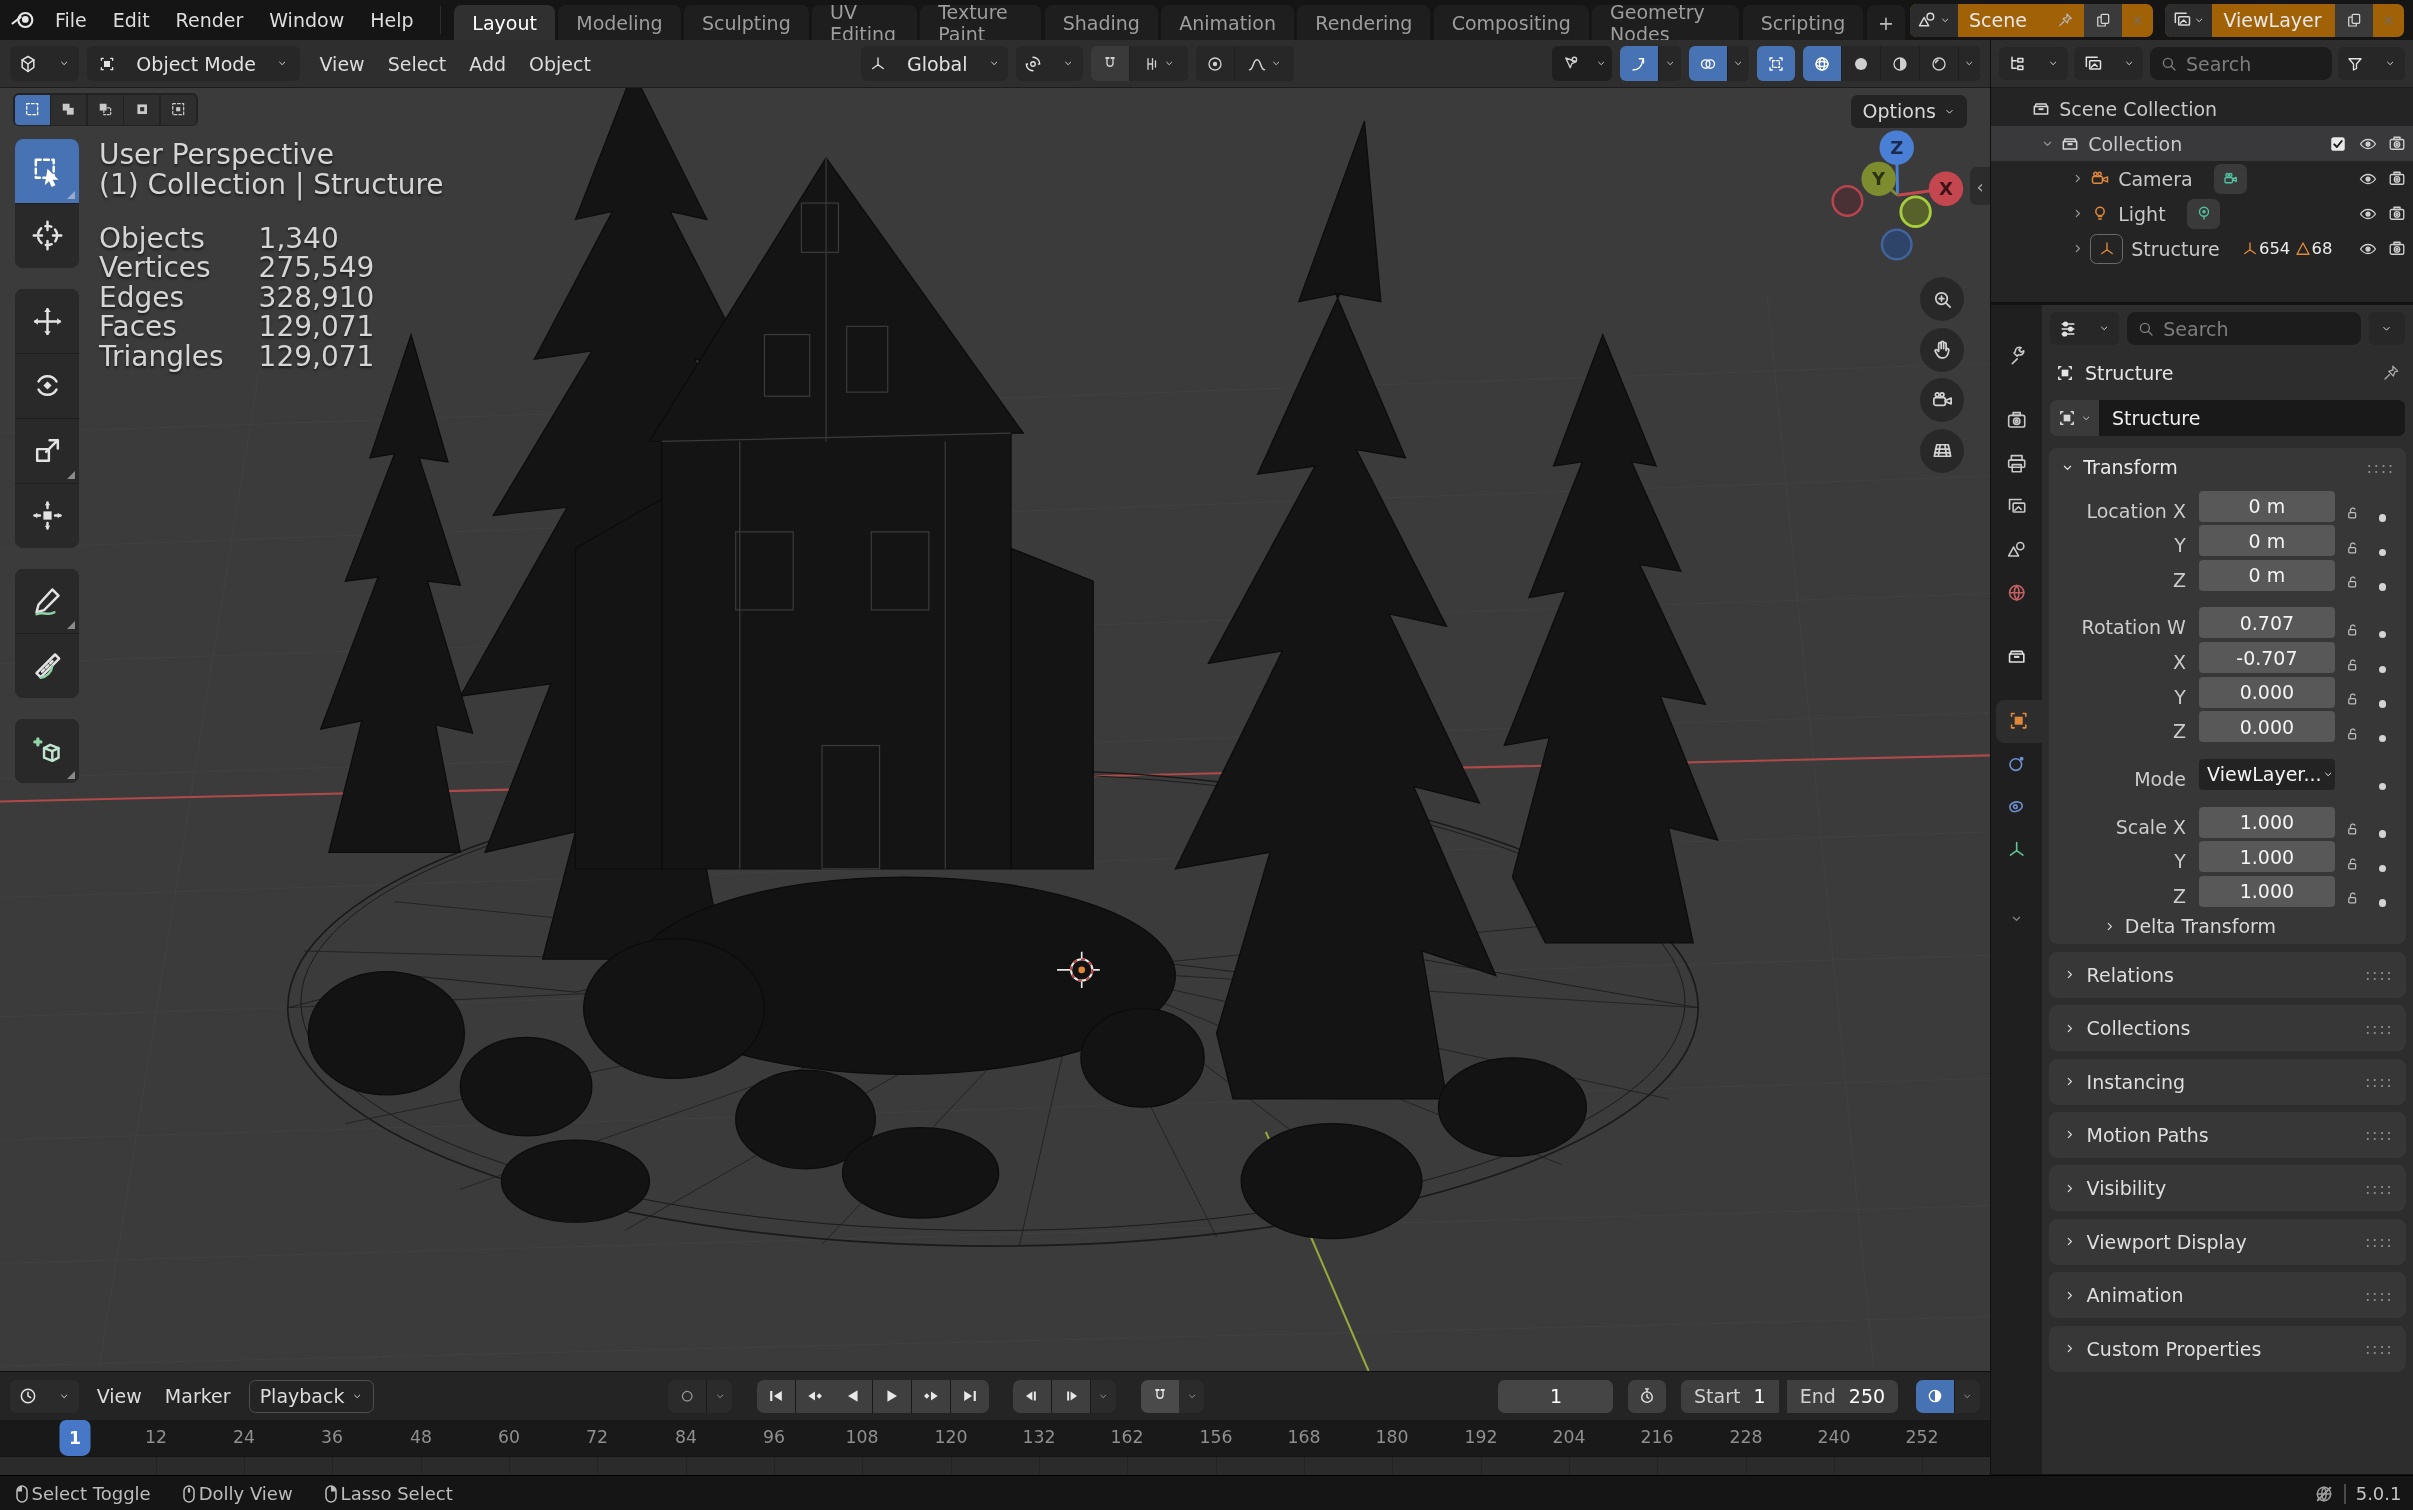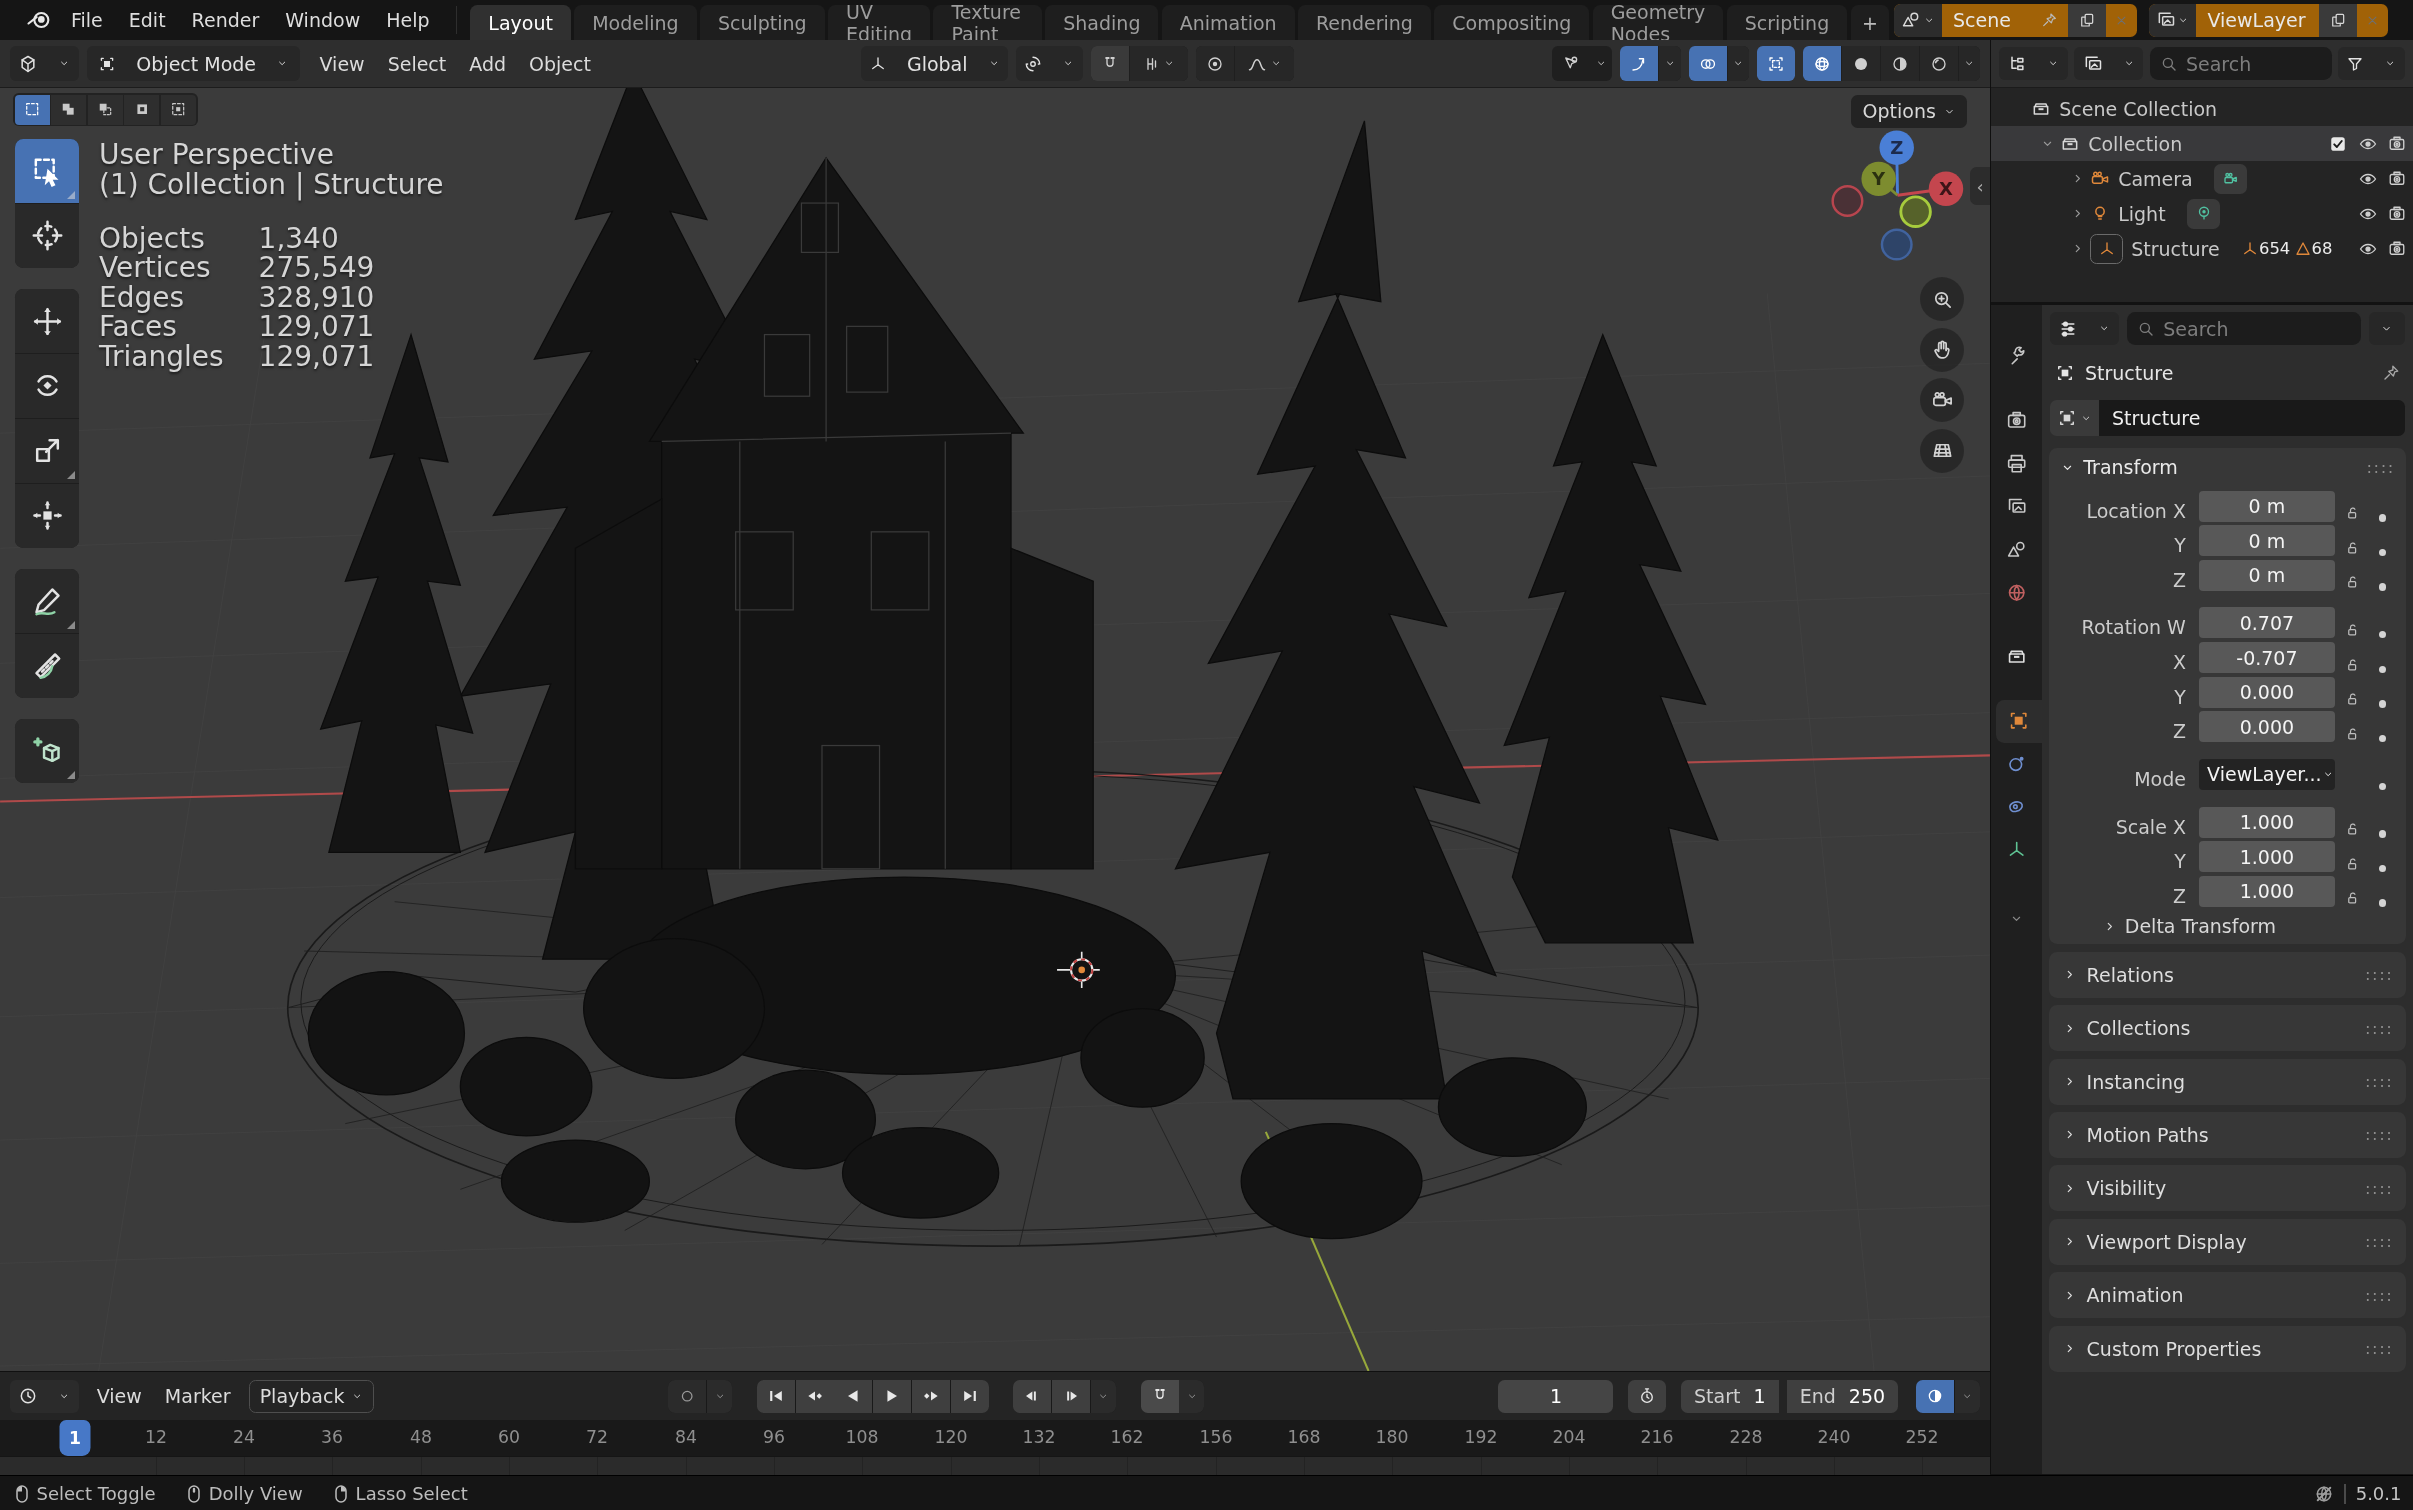--- a/index.html
+++ b/index.html
@@ -3,21 +3,21 @@
 <meta charset="utf-8">
 <title>Blender</title>
 <style>
   *{margin:0;padding:0;box-sizing:border-box;user-select:none}
   html,body{width:2413px;height:1511px;overflow:hidden}
   body{background:#141414;font-family:"DejaVu Sans",sans-serif;color:#d8d8d8;position:relative;font-size:19px}
   .abs{position:absolute}
   .row{display:flex;align-items:center}
   .ic{display:block;flex:none}
   
-  #topbar{left:0;top:0;width:2413px;height:40px;background:#151515;display:flex;align-items:center;padding:0 25px;gap:5px}
+  #topbar{left:0;top:0;width:2413px;height:40px;background:#151515;display:flex;align-items:center;padding:0 9px;gap:5px}
   #topbar .menu{padding:0 13px;height:40px;display:flex;align-items:center;color:#dedede;border-radius:5px}
   .tb-sep{width:1.6px;height:28px;background:#2e2e2e;margin:0 8.2px}
   .tabs{display:flex;gap:3.3px;height:40px;align-items:flex-end}
   .tab{height:35px;display:flex;align-items:center;padding:0 18px;background:#1e1e1e;color:#9d9d9d;border-radius:7.4px 7.4px 0 0}
   .tab.active{background:#303030;color:#fff}
   .tab.addtab{padding:0 11.5px;color:#bbb}
   .idwidget{display:flex;align-items:center;height:33px;border-radius:6.6px;overflow:hidden;background:#a16207}
   .idwidget .iconbtn{background:#2c2c2c;height:33px;display:flex;align-items:center;padding:0 6.6px;gap:1.6px}
   .idwidget .name{padding:0 11.5px;display:flex;align-items:center;gap:8.2px;color:#e8e8e8;min-width:123px}
   .idwidget .copy{background:#3a3a3a;height:33px;width:38px;display:flex;align-items:center;justify-content:center}
@@ -101,21 +101,21 @@
   .rangefield b{color:#fff;font-weight:normal}
   #ruler{position:relative;height:36px;background:#191919;color:#8f8f8f;font-size:17.3px}
   .tick{position:absolute;top:7.4px;transform:translateX(-50%)}
   #channels{position:relative;height:20px;background:#2b2b2b;border-top:0.8px solid #151515}
   .gridline{position:absolute;top:0;bottom:0;width:0.8px;background:#232323}
   #playhead{position:absolute;top:0;width:31px;height:36px;background:#4778c7;border-radius:6.6px 6.6px 8.2px 8.2px;color:#fff;display:flex;align-items:center;justify-content:center;transform:translateX(-50%);font-weight:bold}
   #playhead-stem{position:absolute;width:2.5px;background:#4778c7;top:36px;height:21.4px;transform:translateX(-50%)}
   #chan-expander{position:absolute;left:5px;top:38px;color:#8a8a8a;font-size:16.4px}
   
   #statusbar{left:0;top:1475px;width:2413px;height:36px;background:#151515;display:flex;align-items:center;padding:0 11.5px;gap:28px;color:#bdbdbd;font-size:18px;border-top:0.8px solid #000}
-  .hint{display:flex;align-items:center;gap:5px}
+  .hint{display:flex;align-items:center;}
   #sb-right{margin-left:auto;display:flex;align-items:center;gap:10px;color:#9d9d9d}
   #sb-right .bar{width:1.6px;height:20px;background:#4a4a4a}
   text{font-family:"DejaVu Sans",sans-serif}
 </style>
 </head>
 <body>
 
 <div id="topbar" class="abs">
   <span style="color:#e8e8e8">
     <svg class="ic" width="28" height="28" viewBox="0 0 24 24">

